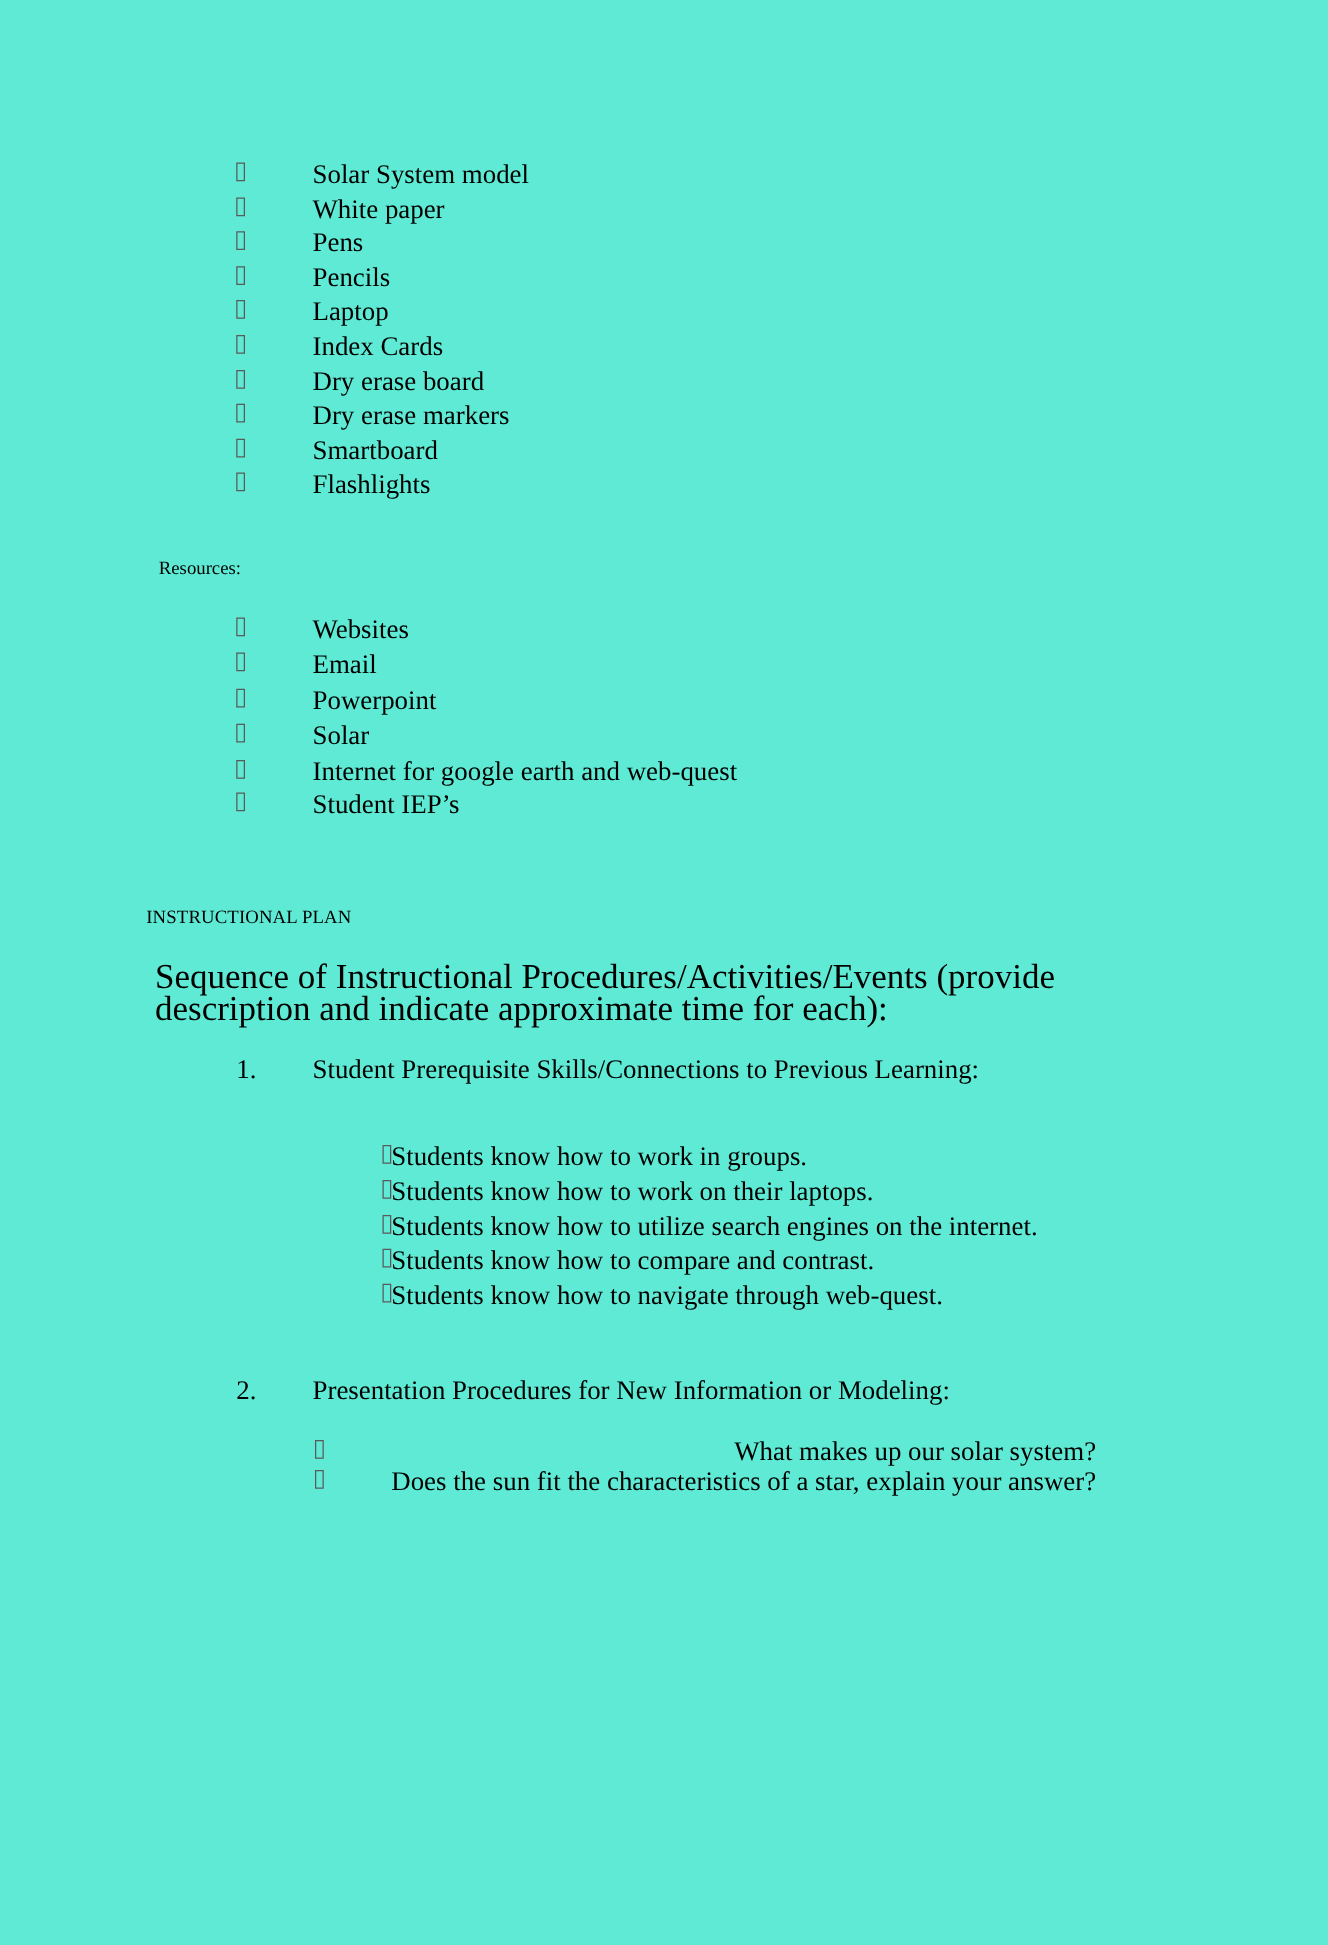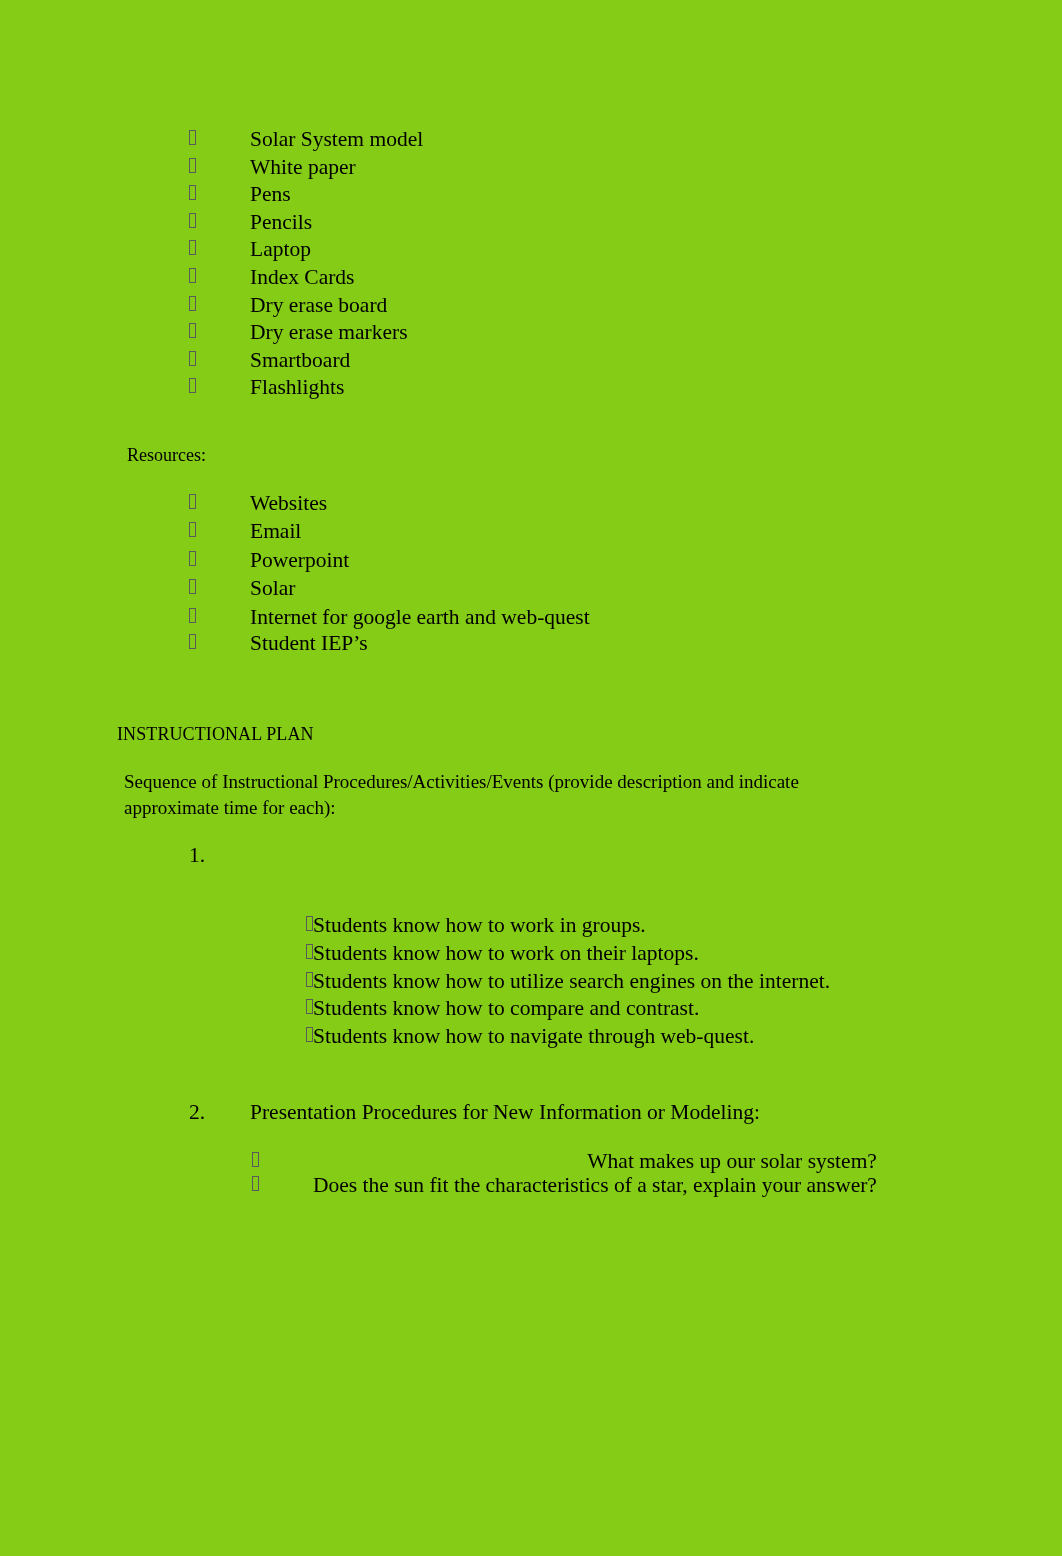--- a/index.html
+++ b/index.html
@@ -6,39 +6,39 @@
   html, body {
     margin: 0;
     padding: 0;
     background: #ffffff;
   }
 
   .page {
     position: relative;
     width: 1062px;
     height: 1556px;
-    background: #84cc16;
+    background: #5eead4;
     overflow: hidden;
     font-family: "Liberation Serif", "DejaVu Serif", serif;
     color: #000000;
     -webkit-font-smoothing: antialiased;
   }
 
   
   .block {
     position: absolute;
-    font-size: 18px;
+    font-size: 15px;
     line-height: 27.5px;
     color: #000;
     white-space: nowrap;
   }
 
   .para {
     position: absolute;
-    font-size: 19px;
+    font-size: 28px;
     line-height: 26px;
     color: #000;
   }
 
   
   .list {
     position: absolute;
     margin: 0;
     padding: 0;
     list-style: none;
@@ -205,20 +205,21 @@
     </li>
   </ul>
 
   <div class="block" id="instructional-plan-heading">INSTRUCTIONAL PLAN</div>
 
   <div class="para" id="sequence-paragraph">Sequence of Instructional Procedures/Activities/Events (provide description and indicate approximate time for each):</div>
 
   <ul class="list numlist" id="step-1">
     <li class="list-item">
       <span class="marker-cell num-marker">1.</span>
+      <span class="item-text">Student Prerequisite Skills/Connections to Previous Learning:</span>
     </li>
   </ul>
 
   <ul class="list level2" id="prereq-list">
     <li class="list-item">
       <span class="marker-cell"><span class="bullet-box"></span></span>
       <span class="item-text">Students know how to work in groups.</span>
     </li>
     <li class="list-item">
       <span class="marker-cell"><span class="bullet-box"></span></span>

